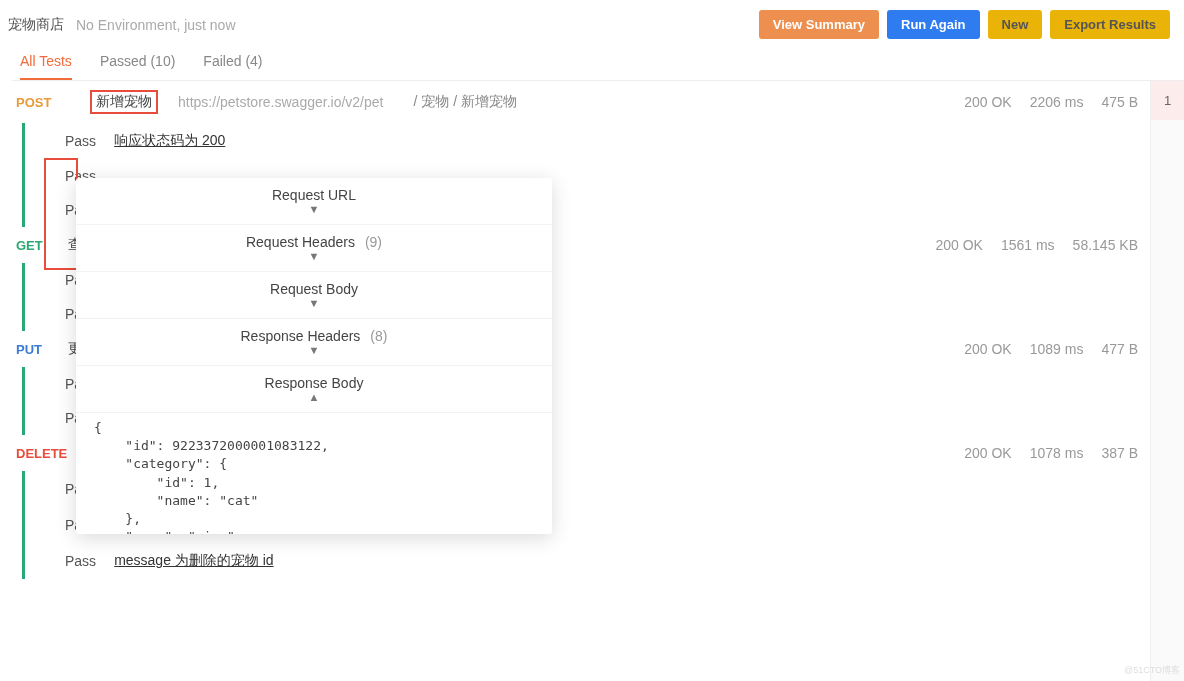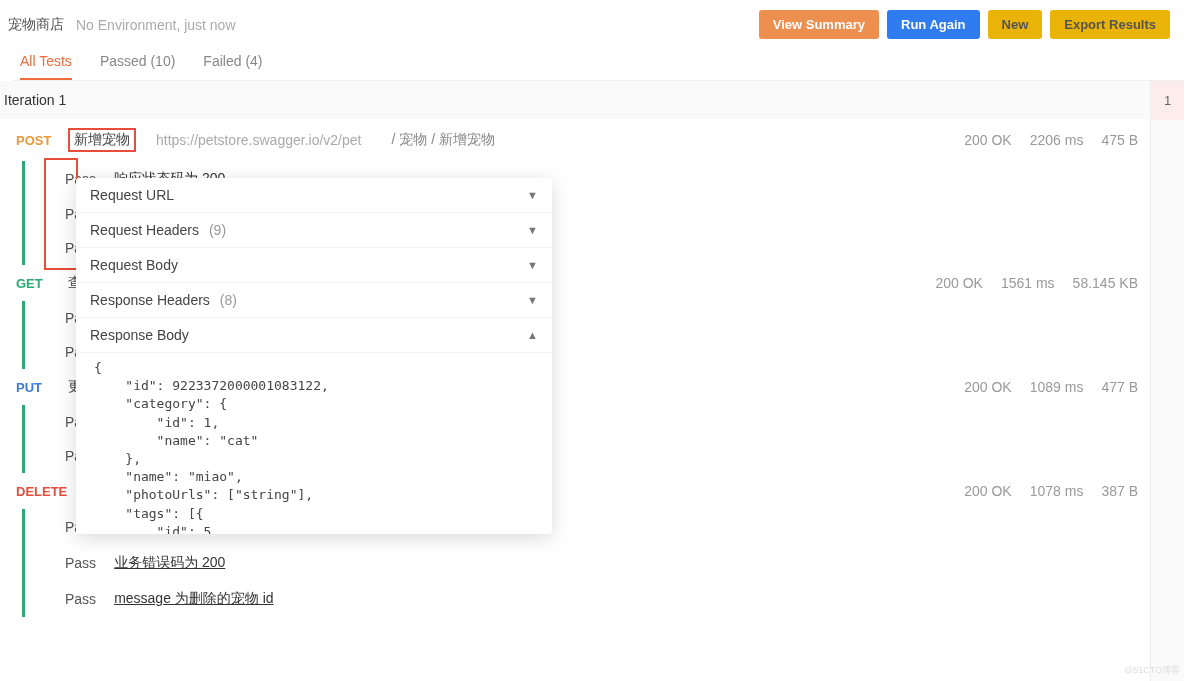--- a/index.html
+++ b/index.html
@@ -21,37 +21,37 @@
 .iter-bar { padding: 11px 4px; font-size: 14px; color: #333; background: #fafafa; }
 .iter-sidebar { width: 34px; background: #fafafa; border-left: 1px solid #eee; }
 .iter-num { text-align: center; padding: 12px 0; background: #fdecec; color: #666; font-size: 13px; }
 .row { display: flex; align-items: center; padding: 9px 12px 9px 16px; gap: 12px; font-size: 14px; }
 .method { font-weight: 700; font-size: 13px; min-width: 40px; }
 .m-post { color: #e89a3c; }
 .m-get { color: #2aa876; }
 .m-put { color: #3a7bd5; }
 .m-delete { color: #e74c3c; }
 .req-name { color: #444; }
-.req-name.boxed { border: 2px solid #e74c3c; padding: 1px 4px; }
+.req-name.boxed { border: 2px solid #e74c3c; padding: 1px 4px; margin-left: 22px; }
 .url { color: #aaa; margin-left: 8px; }
 .path { color: #888; margin-left: 18px; }
 .metrics { margin-left: auto; display: flex; gap: 18px; color: #999; }
 .test-row { display: flex; align-items: center; padding: 9px 0 9px 40px; gap: 18px; font-size: 14px; }
 .green-bar { width: 3px; align-self: stretch; background: #2aa876; margin-left: 22px; }
 .test-group { display: flex; }
 .test-list { flex: 1; }
 .pass { color: #555; }
 .test-name { color: #333; text-decoration: underline; }
 .red-box { position: absolute; border: 2px solid #e74c3c; }
 .popover { position: absolute; left: 76px; top: 178px; width: 476px; background: #fff; box-shadow: 0 4px 20px rgba(0,0,0,0.15); border-radius: 3px; z-index: 100; }
 .pop-scroll { max-height: 356px; overflow: auto; }
 .pop-scroll::-webkit-scrollbar { width: 8px; }
 .pop-scroll::-webkit-scrollbar-thumb { background: #ccc; border-radius: 4px; }
 .pop-scroll::-webkit-scrollbar-track { background: transparent; }
-.pop-section { display: flex; justify-content: space-between; align-items: center; padding: 9px 14px; border-bottom: 1px solid #f3f3f3; cursor: pointer; }
+.pop-section { display: flex; justify-content: space-between; align-items: center; padding: 9px 14px; border-bottom: 1px solid #f3f3f3; cursor: pointer; flex-direction: column; }
 .pop-section:last-of-type { border-bottom: none; }
 .pop-label { color: #444; }
 .pop-count { color: #999; margin-left: 10px; }
 .chev { color: #777; font-size: 11px; }
 .pop-body { padding: 6px 18px 12px 18px; font-family: Menlo, Consolas, monospace; font-size: 13px; color: #444; white-space: pre; line-height: 1.4; }
 .watermark { position: absolute; right: 4px; bottom: 4px; color: #ddd; font-size: 9px; }
 </style>
 </head>
 <body>
 
@@ -69,21 +69,20 @@
 </div>
 
 <div class="tabs">
   <div class="tab active">All Tests</div>
   <div class="tab">Passed (10)</div>
   <div class="tab">Failed (4)</div>
 </div>
 
 <div class="main">
   <div class="results">
-    <div class="iter-bar">Iteration 1</div>
 
     <div class="row">
       <span class="method m-post">POST</span>
       <span class="req-name boxed">新增宠物</span>
       <span class="url">https://petstore.swagger.io/v2/pet</span>
       <span class="path">/ 宠物 / 新增宠物</span>
       <div class="metrics">
         <span>200 OK</span>
         <span>2206 ms</span>
         <span>475 B</span>

